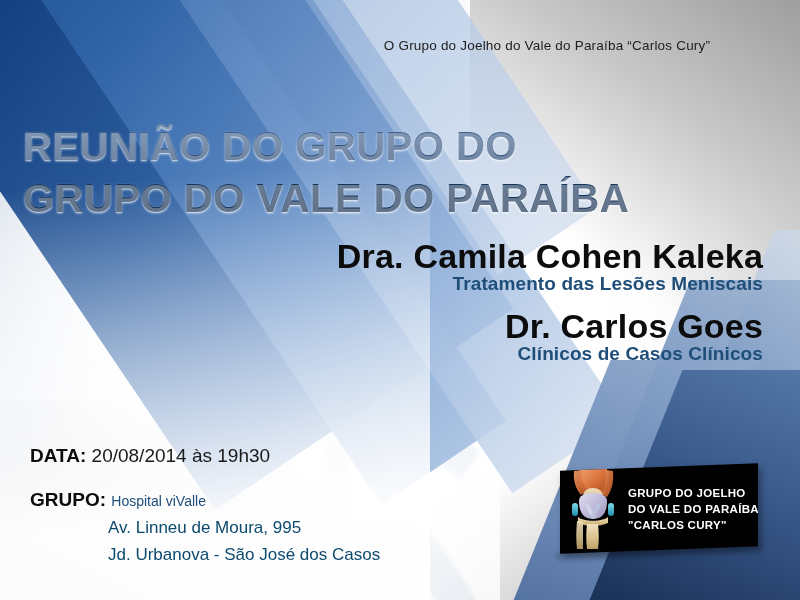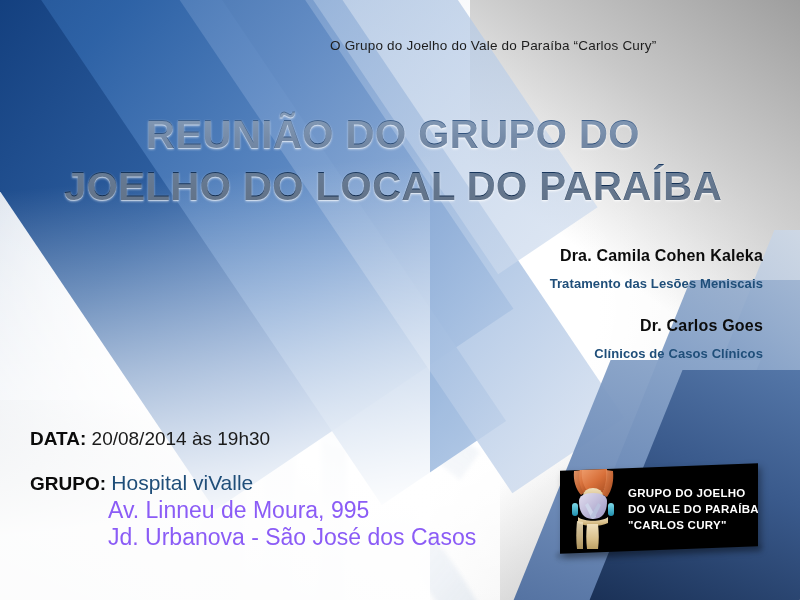--- a/index.html
+++ b/index.html
@@ -68,53 +68,53 @@
   .br3{position:absolute;right:-20px;bottom:120px;width:170px;height:200px;
        transform:skewX(-22deg);
        background:linear-gradient(210deg,#a6bad5 0%, #7695c0 60%, #4b6a9c 100%);opacity:.9;}
   .br4{position:absolute;right:-60px;bottom:200px;width:120px;height:170px;
        transform:skewX(-22deg);
        background:linear-gradient(215deg,#dfe7f1 0%, #b6c7de 60%, #8aa4c8 100%);opacity:.85;}
 
   
   .header{
     position:absolute;left:330px;top:36px;width:434px;
-    text-align:left;color:#1d1d1d;
+    text-align:center;color:#1d1d1d;
     font-size:13.5px;line-height:19px;letter-spacing:.2px;
   }
   .header div{white-space:nowrap;}
 
   
   .title{
-    position:absolute;right:37px;top:108px;width:740px;
-    text-align:center;
+    position:absolute;right:37px;top:120px;width:740px;
+    text-align:left;
     font-weight:bold;font-size:40px;line-height:52px;
     letter-spacing:.5px;
     color:#16365c;
     background:linear-gradient(180deg,#4a6c96 0%, #2b4c78 30%, #16355b 62%, #0c2343 100%);
     -webkit-background-clip:text;background-clip:text;
     -webkit-text-fill-color:transparent;
     text-shadow:0 1px 0 rgba(255,255,255,.35);
     filter:drop-shadow(0 1px 1px rgba(255,255,255,.6));
   }
   .title span{display:block;white-space:nowrap;}
 
   
   .speakers{position:absolute;right:37px;top:240px;width:500px;text-align:right;}
-  .sp-name{font-weight:bold;font-size:16px;line-height:32px;color:#0c0c0c;letter-spacing:.2px;white-space:nowrap;}
-  .sp-topic{font-weight:bold;font-size:13px;line-height:24px;color:#1f4e79;letter-spacing:.1px;white-space:nowrap;margin-bottom:14px;}
-
-  
-  .details{position:absolute;left:30px;top:426px;width:470px;color:#141414;}
+  .sp-name{font-weight:bold;font-size:34px;line-height:32px;color:#0c0c0c;letter-spacing:.2px;white-space:nowrap;}
+  .sp-topic{font-weight:bold;font-size:19px;line-height:24px;color:#1f4e79;letter-spacing:.1px;white-space:nowrap;margin-bottom:14px;}
+
+  
+  .details{position:absolute;left:30px;top:443px;width:470px;color:#141414;}
   .row{font-size:19px;line-height:26px;white-space:nowrap;}
   .row.r-data{margin-bottom:18px;}
   .lbl{font-weight:bold;color:#0b0b0b;}
   .val{font-weight:normal;color:#1a1a1a;}
-  .val-blue{font-weight:normal;color:#1f4e79;font-size:21px;}
-  .addr{font-size:23px;line-height:27px;padding-left:78px;color:#8b5cf6;white-space:nowrap;}
+  .val-blue{font-weight:normal;color:#1f4e79;font-size:14px;}
+  .addr{font-size:17px;line-height:27px;padding-left:78px;color:#0c4a6e;white-space:nowrap;}
 
   
   .logo{
     position:absolute;left:560px;top:467px;width:198px;height:83px;
     background:#000;
     box-shadow:3px 4px 7px rgba(0,0,0,.35);
     transform:skewY(-2.2deg);
     overflow:hidden;
   }
   .logo-inner{transform:skewY(2.2deg);display:flex;align-items:center;height:100%;}
@@ -182,21 +182,21 @@
   <div class="br3"></div>
   <div class="br2"></div>
   <div class="br1"></div>
 
   <div class="header">
     <div>O Grupo do Joelho do Vale do Paraíba “Carlos Cury”</div>
   </div>
 
   <div class="title">
     <span>REUNIÃO DO GRUPO DO</span>
-    <span>JOELHO DO LOCAL DO PARAÍBA</span>
+    <span>GRUPO DO VALE DO PARAÍBA</span>
   </div>
 
   <div class="speakers">
     <div class="sp-name">Dra. Camila Cohen Kaleka</div>
     <div class="sp-topic">Tratamento das Lesões Meniscais</div>
     <div class="sp-name">Dr. Carlos Goes</div>
     <div class="sp-topic">Clínicos de Casos Clínicos</div>
   </div>
 
   <div class="details">

